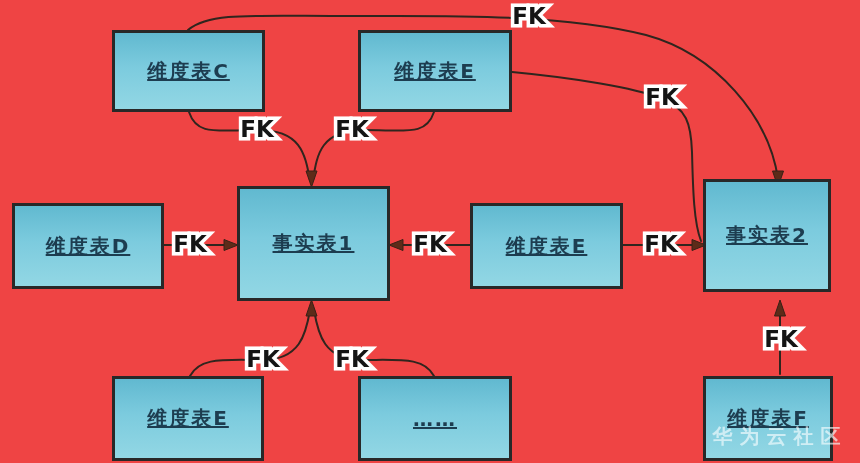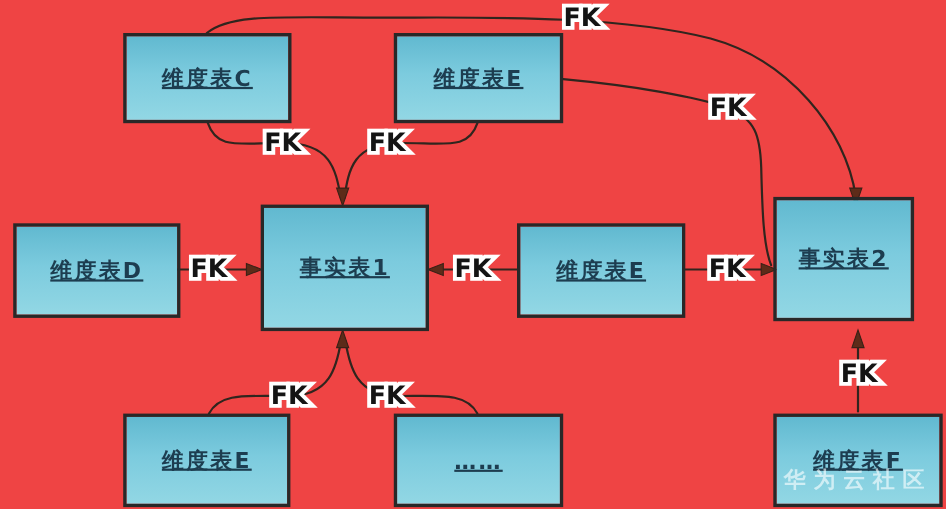--- a/index.html
+++ b/index.html
@@ -143,19 +143,19 @@
   </div>
 
   <div class="node" style="left:112px; top:376px; width:152px; height:85px;">
     <span class="node-label">维度表E</span>
   </div>
 
   <div class="node" style="left:358px; top:376px; width:154px; height:85px;">
     <span class="node-label">……</span>
   </div>
 
-  <div class="node" style="left:703px; top:376px; width:154px; height:85px;">
+  <div class="node" style="left:703px; top:376px; width:130px; height:85px;">
     <span class="node-label">维度表F</span>
   </div>
 
   <div class="watermark">华为云社区</div>
 
 </div>
 
 </body></html>

